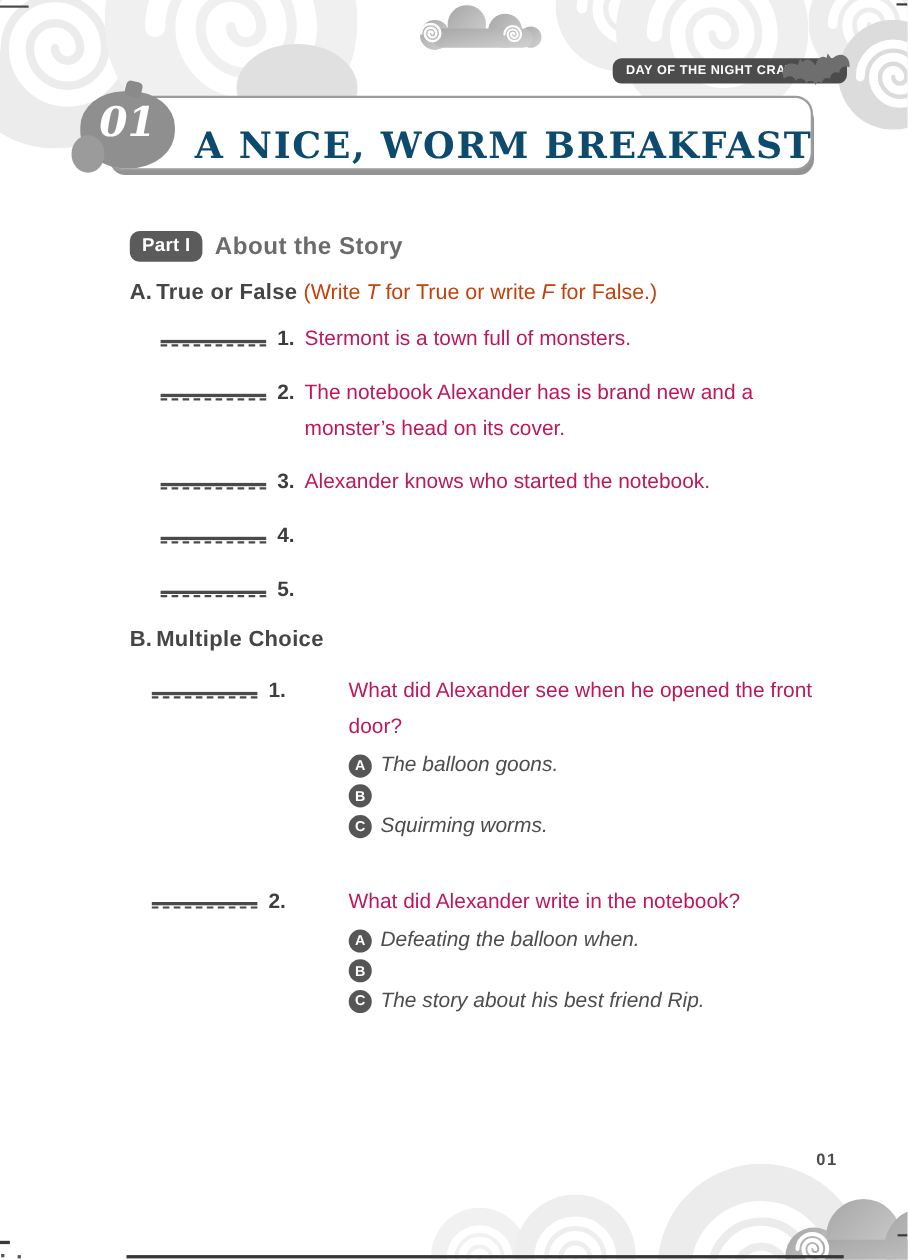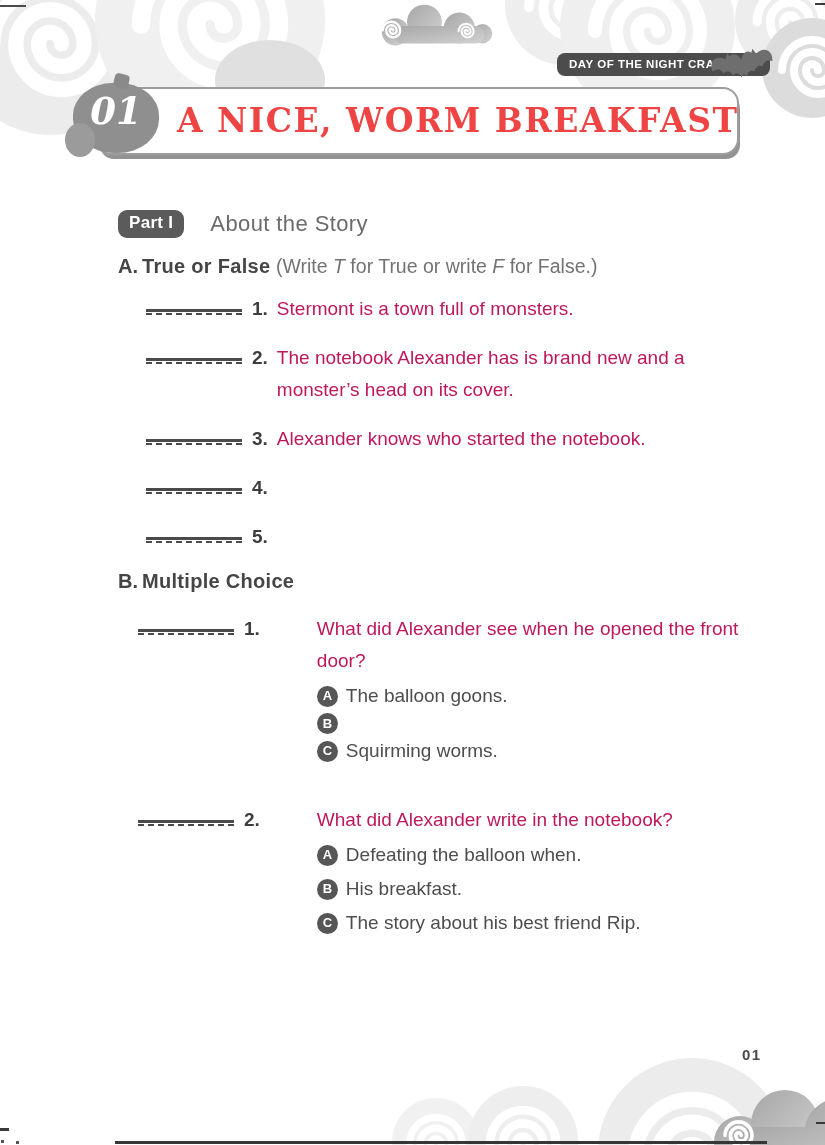--- a/index.html
+++ b/index.html
@@ -17,23 +17,23 @@
     background:#4c4c4c;color:#fff;border-radius:8px;
     font-size:11.5px;font-weight:bold;letter-spacing:.5px;
     padding:0 12px;line-height:23px;height:23px;white-space:nowrap;
   }
   .title-box{
     position:absolute;left:95px;top:87px;width:640px;height:64px;z-index:2;
     background:#fff;border:2px solid #9c9c9c;border-radius:16px;
     box-shadow:3px 6px 0 -2px #939393;
   }
   .chapter-title{
-    position:absolute;left:80px;top:0;height:76px;line-height:64px;
+    position:absolute;left:80px;top:12px;height:76px;line-height:64px;
     font-family:"DejaVu Serif",serif;font-weight:bold;font-size:33px;
-    letter-spacing:1.5px;color:#ef4444;white-space:nowrap;
+    letter-spacing:1.5px;color:#0c4a6e;white-space:nowrap;
   }
   .pumpkin{
     position:absolute;left:73px;top:83px;width:86px;height:70px;z-index:4;
     background:#8f8f8f;border-radius:46% 46% 48% 48%;
   }
   .pumpkin::before{ 
     content:"";position:absolute;left:41px;top:-9px;width:15px;height:14px;
     background:#8a8a8a;border-radius:4px;transform:rotate(14deg);
   }
   .pumpkin::after{ 
@@ -41,30 +41,30 @@
     background:#9b9b9b;border-radius:50%;z-index:-1;
   }
   .pumpkin .num{
     position:absolute;left:0;top:6px;width:100%;text-align:center;
     font-family:"DejaVu Serif",serif;font-style:italic;font-weight:bold;
     font-size:37px;color:#fff;
   }
   .bat{position:absolute;left:710px;top:48px;z-index:4;}
   
   .content{position:absolute;left:118px;top:210px;width:622px;z-index:2;}
-  .part-row{display:flex;align-items:center;gap:26px;}
+  .part-row{display:flex;align-items:center;gap:11px;}
   .part-badge{
     background:#5b5b5b;color:#fff;border-radius:9px;padding:3px 11px 5px;
     font-weight:bold;font-size:17px;letter-spacing:.3px;
   }
-  .part-title{font-size:22px;font-weight:normal;color:#6b6b6b;letter-spacing:.4px;}
+  .part-title{font-size:22px;font-weight:bold;color:#6b6b6b;letter-spacing:.4px;}
   .sec-head{margin-top:17px;font-size:20px;color:#454545;}
   .sec-head .lbl{font-weight:bold;margin-right:4px;}
   .sec-head .ttl{font-weight:bold;letter-spacing:.3px;}
-  .sec-head .instr{font-weight:normal;color:#737373;font-size:19.5px;}
+  .sec-head .instr{font-weight:normal;color:#c2410c;font-size:19.5px;}
   .sec-head .instr i{font-style:italic;}
   .tf-list{margin-top:15px;margin-left:28px;}
   .q-row{display:flex;align-items:flex-start;margin-bottom:17px;}
   .blank{width:96px;margin-top:16px;flex:0 0 auto;cursor:text;}
   .blank::before{content:"";display:block;border-top:3px solid #4a4a4a;}
   .blank::after{content:"";display:block;border-top:2px dashed #4a4a4a;margin-top:1px;}
   .q-num{
     font-weight:bold;color:#3d3d3d;font-size:19px;line-height:32px;
     margin:0 9px 0 10px;flex:0 0 auto;
   }
@@ -73,21 +73,21 @@
   .mc-list{margin-top:20px;margin-left:20px;}
   .mc-row{margin-bottom:36px;}
   .q-body{flex:1;margin-left:48px;}
   .options{margin-top:2px;}
   .option{display:flex;align-items:center;gap:8px;line-height:34px;}
   .opt-circle{
     width:21px;height:21px;border-radius:50%;background:#565656;color:#fff;
     font-size:13px;font-weight:bold;display:flex;align-items:center;
     justify-content:center;flex:0 0 auto;
   }
-  .opt-text{font-size:19px;color:#4d4d4d;}
+  .opt-text{font-size:19px;color:#4d4d4d;font-style:italic;}
   .page-number{
     position:absolute;left:742px;top:1046px;z-index:2;
     font-size:15px;font-weight:600;letter-spacing:1.5px;color:#4a4a4a;
   }
   .bottom-line{position:absolute;left:115px;top:1141px;width:652px;height:3px;background:#363636;z-index:3;}
 </style>
 </head>
 <body>
 
 <svg width="0" height="0" style="position:absolute" aria-hidden="true">
@@ -250,21 +250,20 @@
       <div class="q-num">2.</div>
       <div class="q-body">
         <div class="q-text">What did Alexander write in the notebook?</div>
         <div class="options">
           <div class="option">
             <span class="opt-circle">A</span>
             <span class="opt-text">Defeating the balloon when.</span>
           </div>
           <div class="option">
             <span class="opt-circle">B</span>
-            <span class="opt-text">His breakfast.</span>
           </div>
           <div class="option">
             <span class="opt-circle">C</span>
             <span class="opt-text">The story about his best friend Rip.</span>
           </div>
         </div>
       </div>
     </div>
 
   </div>

